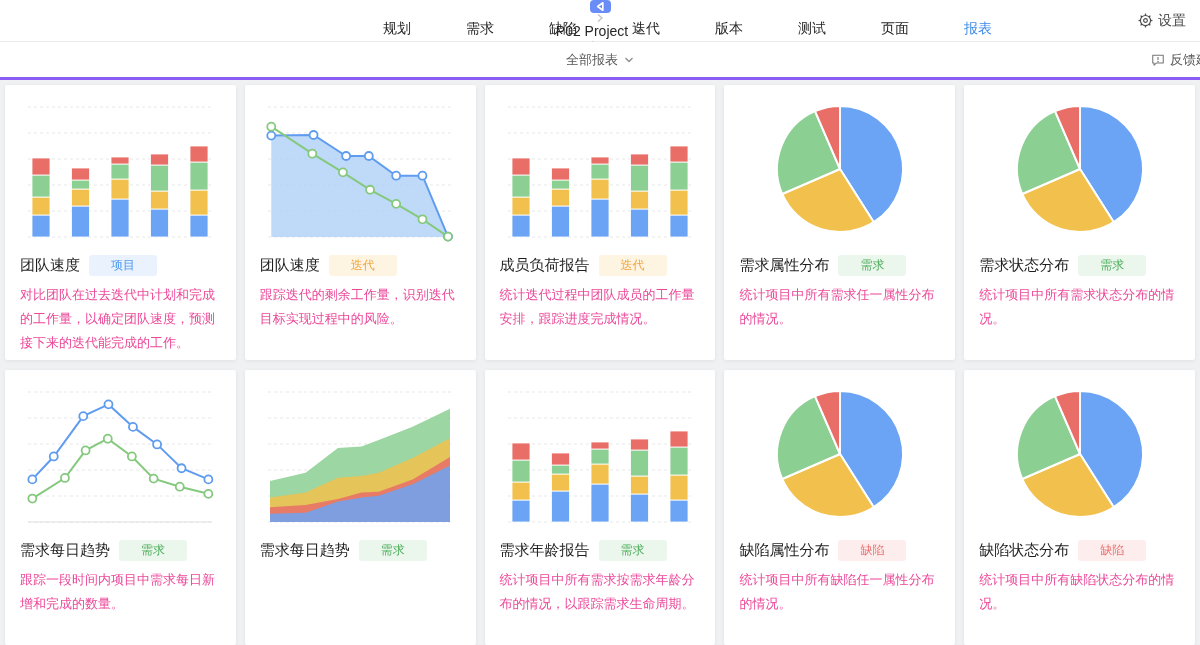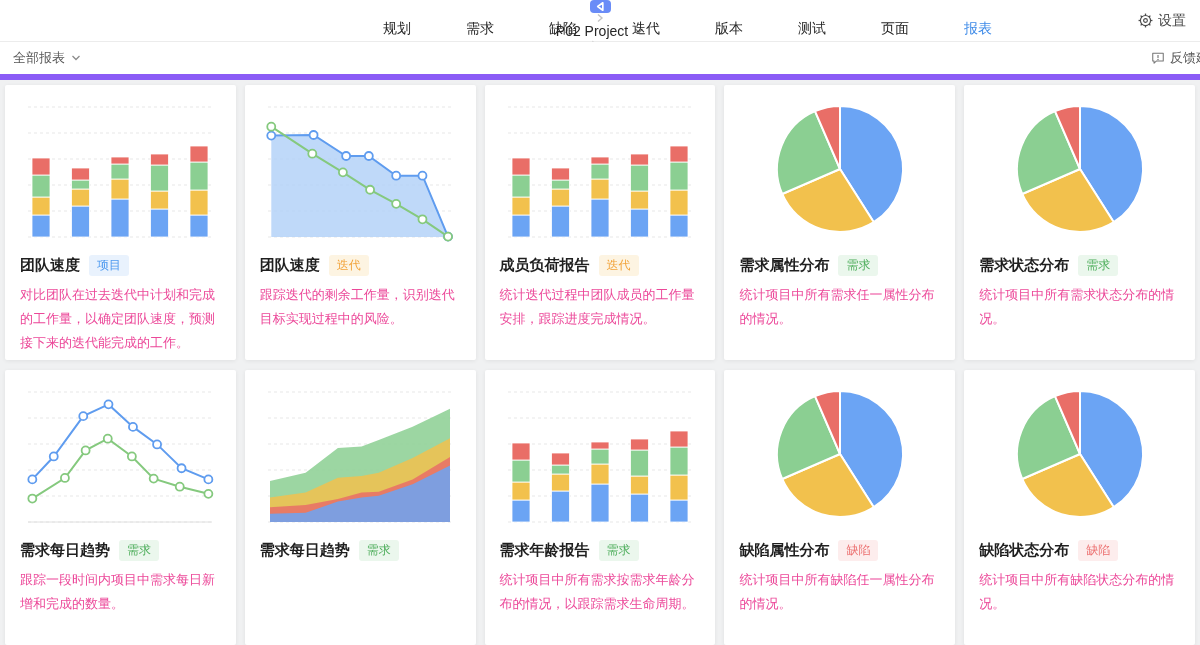--- a/index.html
+++ b/index.html
@@ -18,37 +18,37 @@
   .nav { position:absolute; left:383px; top:0; height:100%; display:flex; gap:55px;margin-top:8px; }
   .tab { height:100%; display:flex; align-items:center; font-size:14px; color:#262626;
     cursor:pointer; position:relative; white-space:nowrap; }
   .tab.active { color:#3D8AE8; }
   .tab.active::after { content:''; position:absolute; left:-10px; right:-10px;
     bottom:0; height:2px; background:#3D8AE8; }
   .settings { position:absolute; left:1138px; top:0; height:100%;
     display:flex; align-items:center; gap:5px; color:#4b4b4b; font-size:14px;
     white-space:nowrap; cursor:pointer; }
   
-  .toolbar { position:relative; height:38px; border-bottom:6px solid #8b5cf6;
-    display:flex; align-items:center; padding:0 13px; background:#fff; }
+  .toolbar { position:relative; height:38px; border-bottom:3px solid #8b5cf6;
+    display:flex; align-items:center; padding:0 13px; background:#fff;justify-content:center; }
   .filter { display:flex; align-items:center; gap:6px; font-size:13px; color:#595959; cursor:pointer; }
   .feedback { position:absolute; left:1151px; top:0; height:100%;
     display:flex; align-items:center; gap:5px; font-size:13px; color:#595959;
     white-space:nowrap; cursor:pointer; }
   
   .grid { background:#f0f1f2; padding:5px; display:grid;
     grid-template-columns:repeat(5,1fr); grid-auto-rows:275px; gap:10px 9px; }
   .card { background:#fff; border-radius:2px; box-shadow:0 1px 4px rgba(0,0,0,0.07);
     cursor:pointer; overflow:hidden; }
   .thumb { height:162px; display:flex; align-items:flex-end; justify-content:center;
     padding-top:12px; }
   .card-body { padding:8px 15px 0 15px; }
   .title-row { display:flex; align-items:center; gap:9px; margin-bottom:7px; }
-  .card-title { font-size:15px; font-weight:700; color:#1f1f1f; white-space:nowrap; }
-  .badge { font-size:12px; padding:2px 8px; border-radius:3px; white-space:nowrap; }
+  .card-title { font-size:15px; font-weight:400; color:#1f1f1f; white-space:nowrap; }
+  .badge { font-size:12px; padding:2px 22px; border-radius:3px; white-space:nowrap; }
   .card-desc { font-size:13px; color:#ec4899; line-height:1.85; }
   svg { display:block; }
 </style>
 </head>
 <body>
 
 <div class="topbar">
   <div class="logo">
     <svg width="13" height="13" viewBox="0 0 14 14">
       <polygon points="9.5,3 4,7 9.5,11" fill="none" stroke="#fff" stroke-width="1.8" stroke-linejoin="round"></polygon>

